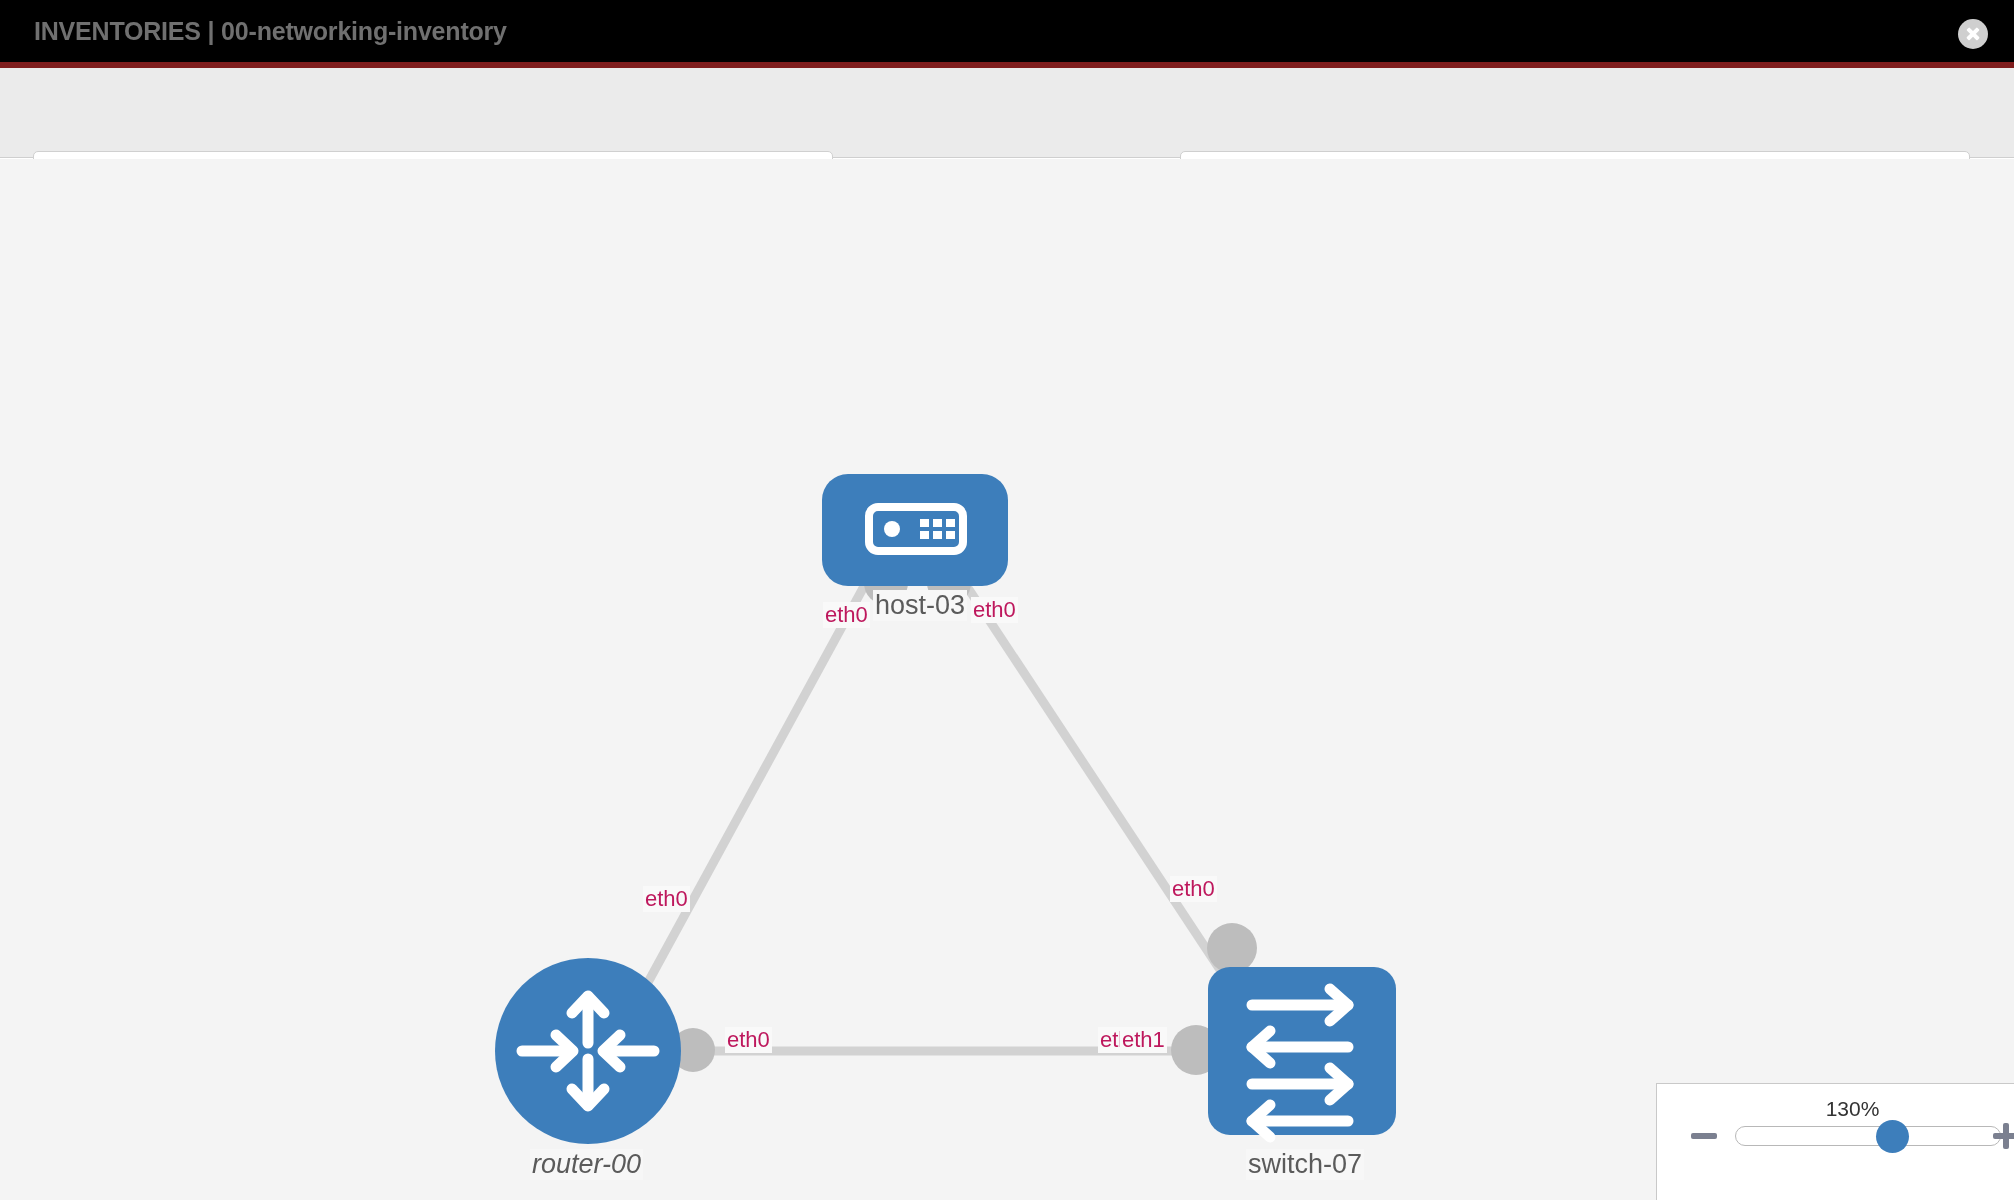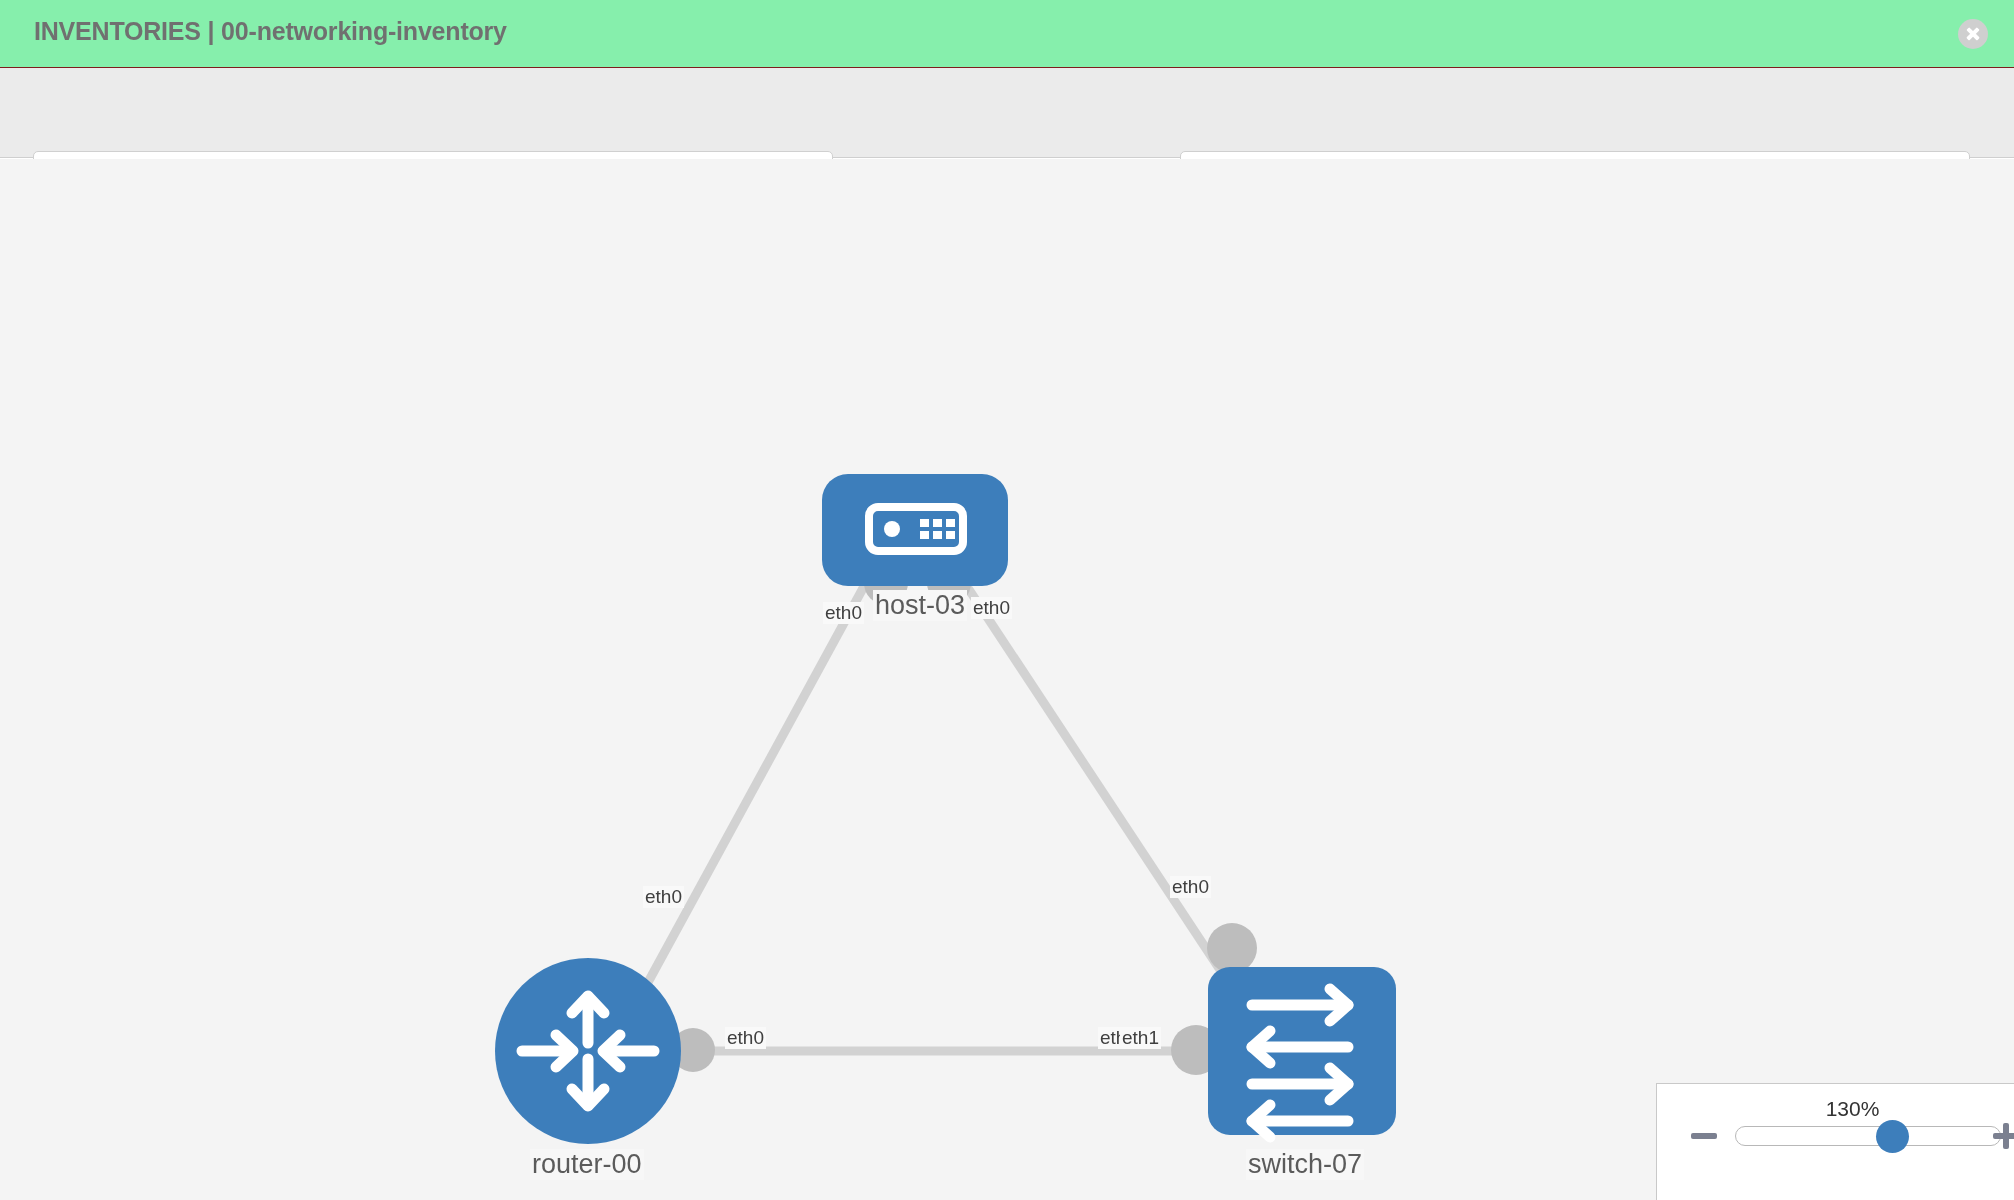--- a/index.html
+++ b/index.html
@@ -8,22 +8,22 @@
     background: #ffffff;
     font-family: "Liberation Sans", sans-serif;
     overflow: hidden;
   }
   #app { position: relative; width: 2014px; height: 1200px; }
 
   
   .titlebar {
     position: absolute; top: 0; left: 0;
     width: 2014px; height: 68px;
-    background: #86efac;
-    border-bottom: 1px solid #7f1d1d;
+    background: #000000;
+    border-bottom: 6px solid #7f1d1d;
   }
   .title-text {
     position: absolute; left: 34px; top: 17px;
     font-size: 25px; font-weight: bold;
     color: #707070; letter-spacing: -0.2px;
     white-space: nowrap;
   }
   .close-btn {
     position: absolute; right: 26px; top: 19px;
     width: 30px; height: 30px; border-radius: 50%;
@@ -94,21 +94,21 @@
   
   .node-label {
     position: absolute;
     font-size: 27px; color: #5b5b5b;
     background: #f7f7f7;
     white-space: nowrap;
     padding: 0 2px;
   }
   .iface-label {
     position: absolute;
-    font-size: 19px; color: #404040;
+    font-size: 22px; color: #be185d;
     background: #f9f9f9;
     white-space: nowrap;
     padding: 0 2px;
   }
 
   
   .zoom-panel {
     position: absolute; left: 1622px; top: 1083px;
     width: 392px; height: 117px;
     background: #ffffff;
@@ -255,21 +255,21 @@
 
     <span class="iface-label" style="left:823px; top:443px;">eth0</span>
     <span class="iface-label" style="left:971px; top:438px;">eth0</span>
     <span class="iface-label" style="left:643px; top:727px;">eth0</span>
     <span class="iface-label" style="left:1170px; top:717px;">eth0</span>
     <span class="iface-label" style="left:725px; top:868px;">eth0</span>
     <span class="iface-label" style="left:1098px; top:868px;">eth</span>
     <span class="iface-label" style="left:1120px; top:868px;">eth1</span>
 
     <span class="node-label" style="left:873px; top:431px;">host-03</span>
-    <span class="node-label" style="left:530px; top:990px;">router-00</span>
+    <span class="node-label" style="left:530px; top:990px;font-style:italic;">router-00</span>
     <span class="node-label" style="left:1246px; top:990px;">switch-07</span>
 
     <div class="zoom-panel" style="left:1622px; top:924px;margin-left:34px;">
       <div class="zoom-pct">130%</div>
       <div class="zoom-minus"></div>
       <div class="zoom-track">
         <div class="zoom-thumb"></div>
       </div>
       <div class="zoom-plus"></div>
     </div>

